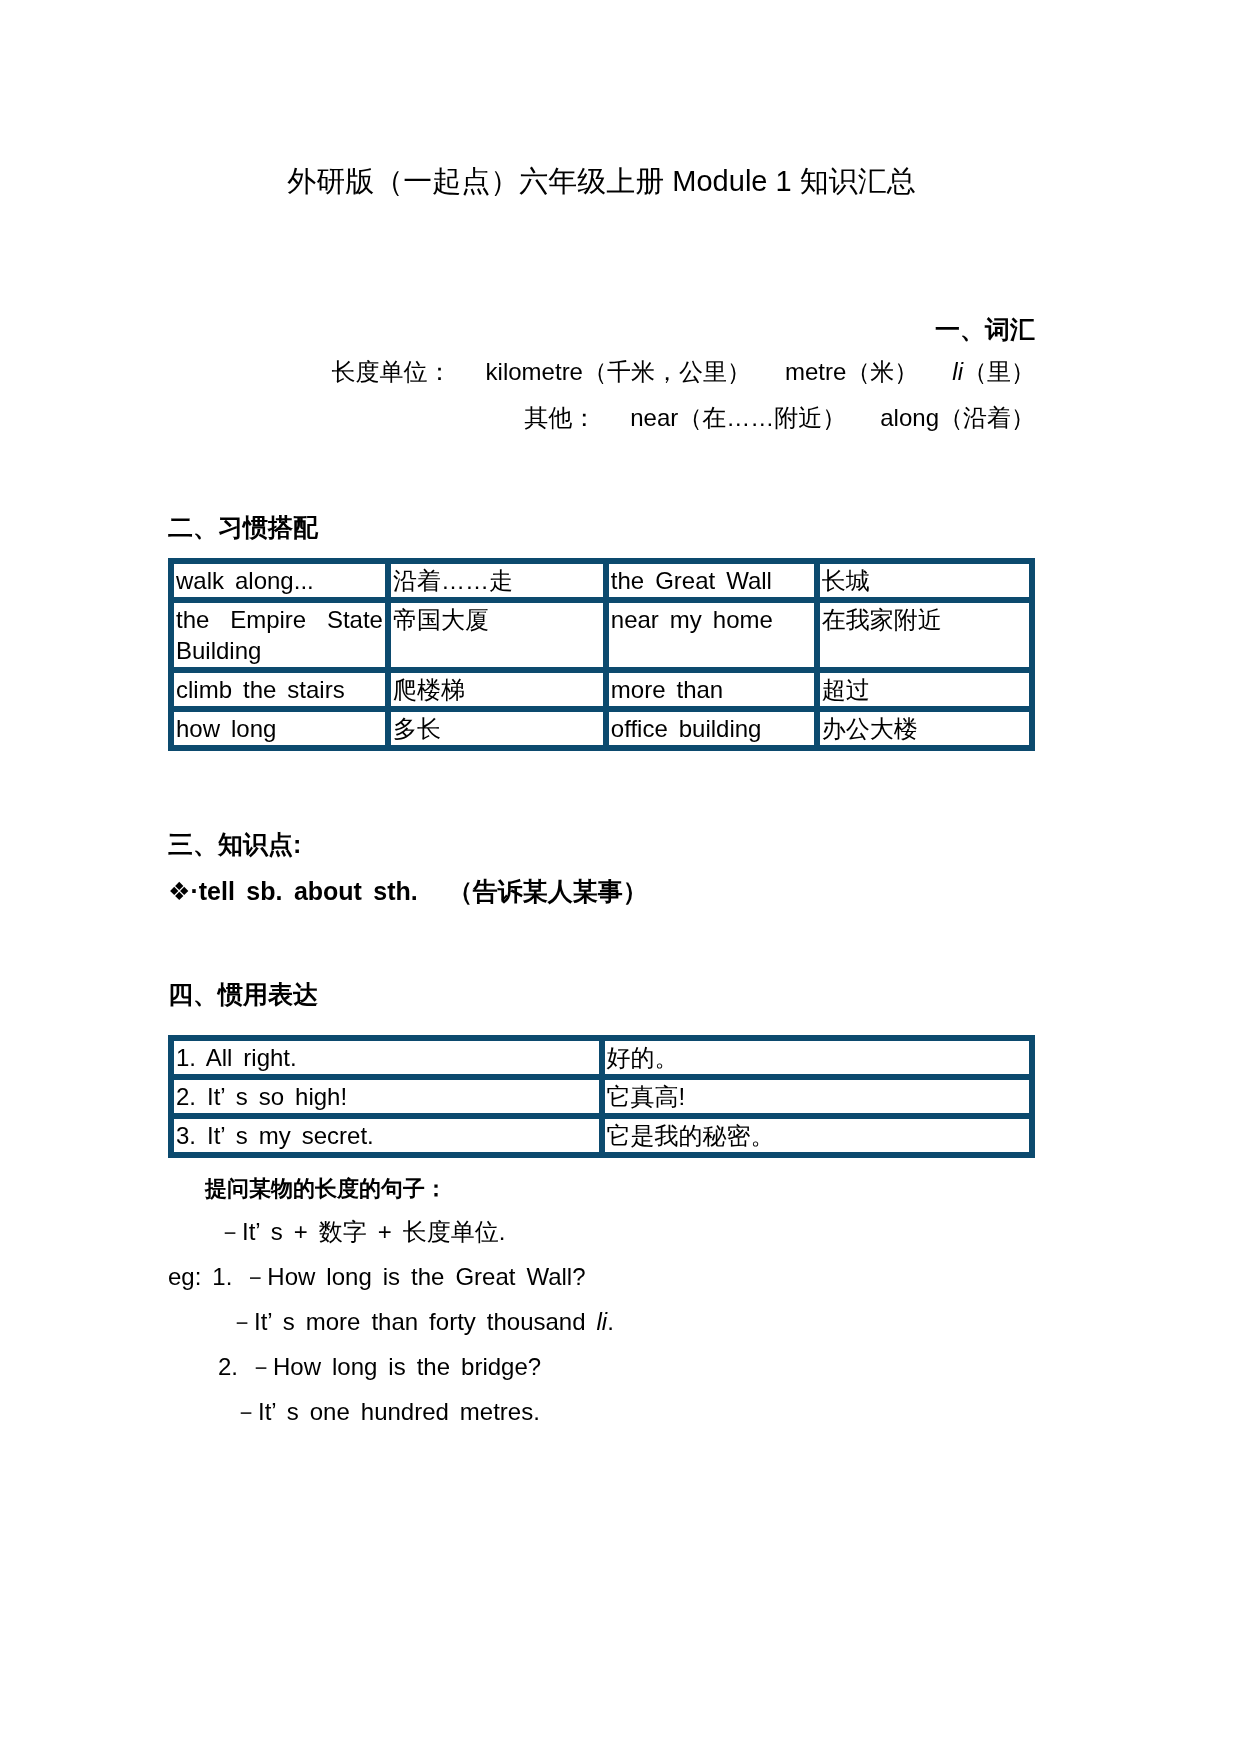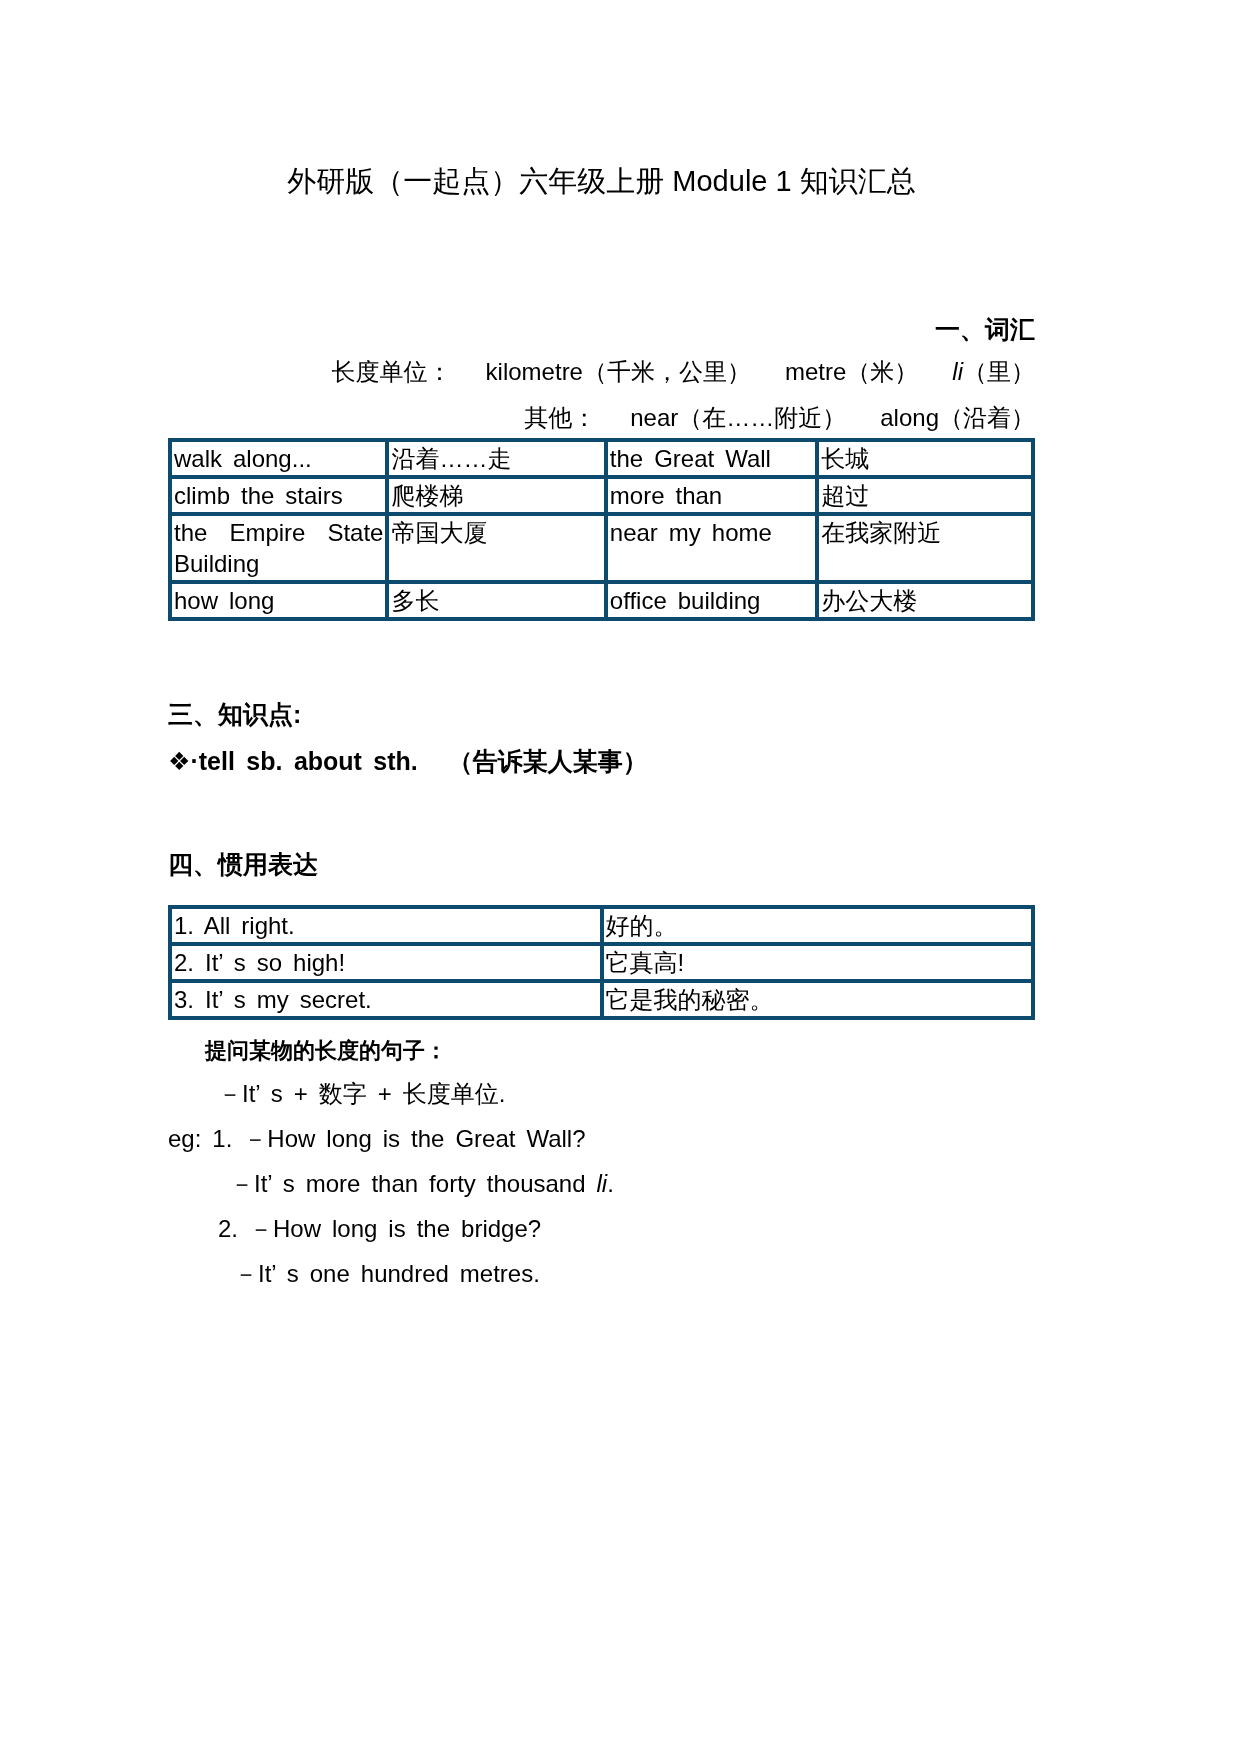--- a/index.html
+++ b/index.html
@@ -44,21 +44,21 @@
   .vocab-item:first-of-type { margin-left: 0; }
   .latin { word-spacing: 0.18em; }
   .italic { font-style: italic; }
 
   table.doc-table {
     width: 100%;
     border-collapse: collapse;
     table-layout: fixed;
   }
   table.doc-table td {
-    border: 4px solid #0c4a6e;
+    border: 6px solid #0c4a6e;
     font-size: 24px;
     line-height: 31px;
     padding: 1px 2px;
     vertical-align: top;
     word-spacing: 0.18em;
     overflow: hidden;
   }
   .colloc-table col.c1 { width: 25.2%; }
   .colloc-table col.c2 { width: 25.3%; }
   .colloc-table col.c3 { width: 24.5%; }
@@ -102,45 +102,46 @@
   <div class="doc-title">外研版（一起点）六年级上册 Module 1 知识汇总</div>
 
   <div class="sec-heading h-vocab">一、词汇</div>
   <div class="vocab-line">
     <span>长度单位：</span><span class="vocab-item"><span class="latin">kilometre</span><span>（千米，公里）</span></span><span class="vocab-item"><span class="latin">metre</span><span>（米）</span></span><span class="vocab-item"><span class="latin italic">li</span><span>（里）</span></span>
   </div>
   <div class="vocab-line">
     <span>其他：</span><span class="vocab-item"><span class="latin">near</span><span>（在……附近）</span></span><span class="vocab-item"><span class="latin">along</span><span>（沿着）</span></span>
   </div>
 
+  <div class="sec-heading h-colloc">二、习惯搭配</div>
   <table class="doc-table colloc-table">
     <colgroup>
         <col class="c1">
         <col class="c2">
         <col class="c3">
         <col class="c4">
       </colgroup>
     <tbody>
       <tr>
         <td class="en-wrap">walk along...</td>
         <td>沿着……走</td>
         <td>the Great Wall</td>
         <td>长城</td>
       </tr>
       <tr>
+        <td class="en-wrap">the Empire State Building</td>
+        <td>帝国大厦</td>
+        <td>near my home</td>
+        <td>在我家附近</td>
+      </tr>
+      <tr>
         <td class="en-wrap">climb the stairs</td>
         <td>爬楼梯</td>
         <td>more than</td>
         <td>超过</td>
-      </tr>
-      <tr>
-        <td class="en-wrap">the Empire State Building</td>
-        <td>帝国大厦</td>
-        <td>near my home</td>
-        <td>在我家附近</td>
       </tr>
       <tr>
         <td class="en-wrap">how long</td>
         <td>多长</td>
         <td>office building</td>
         <td>办公大楼</td>
       </tr>
     </tbody>
   </table>
 

